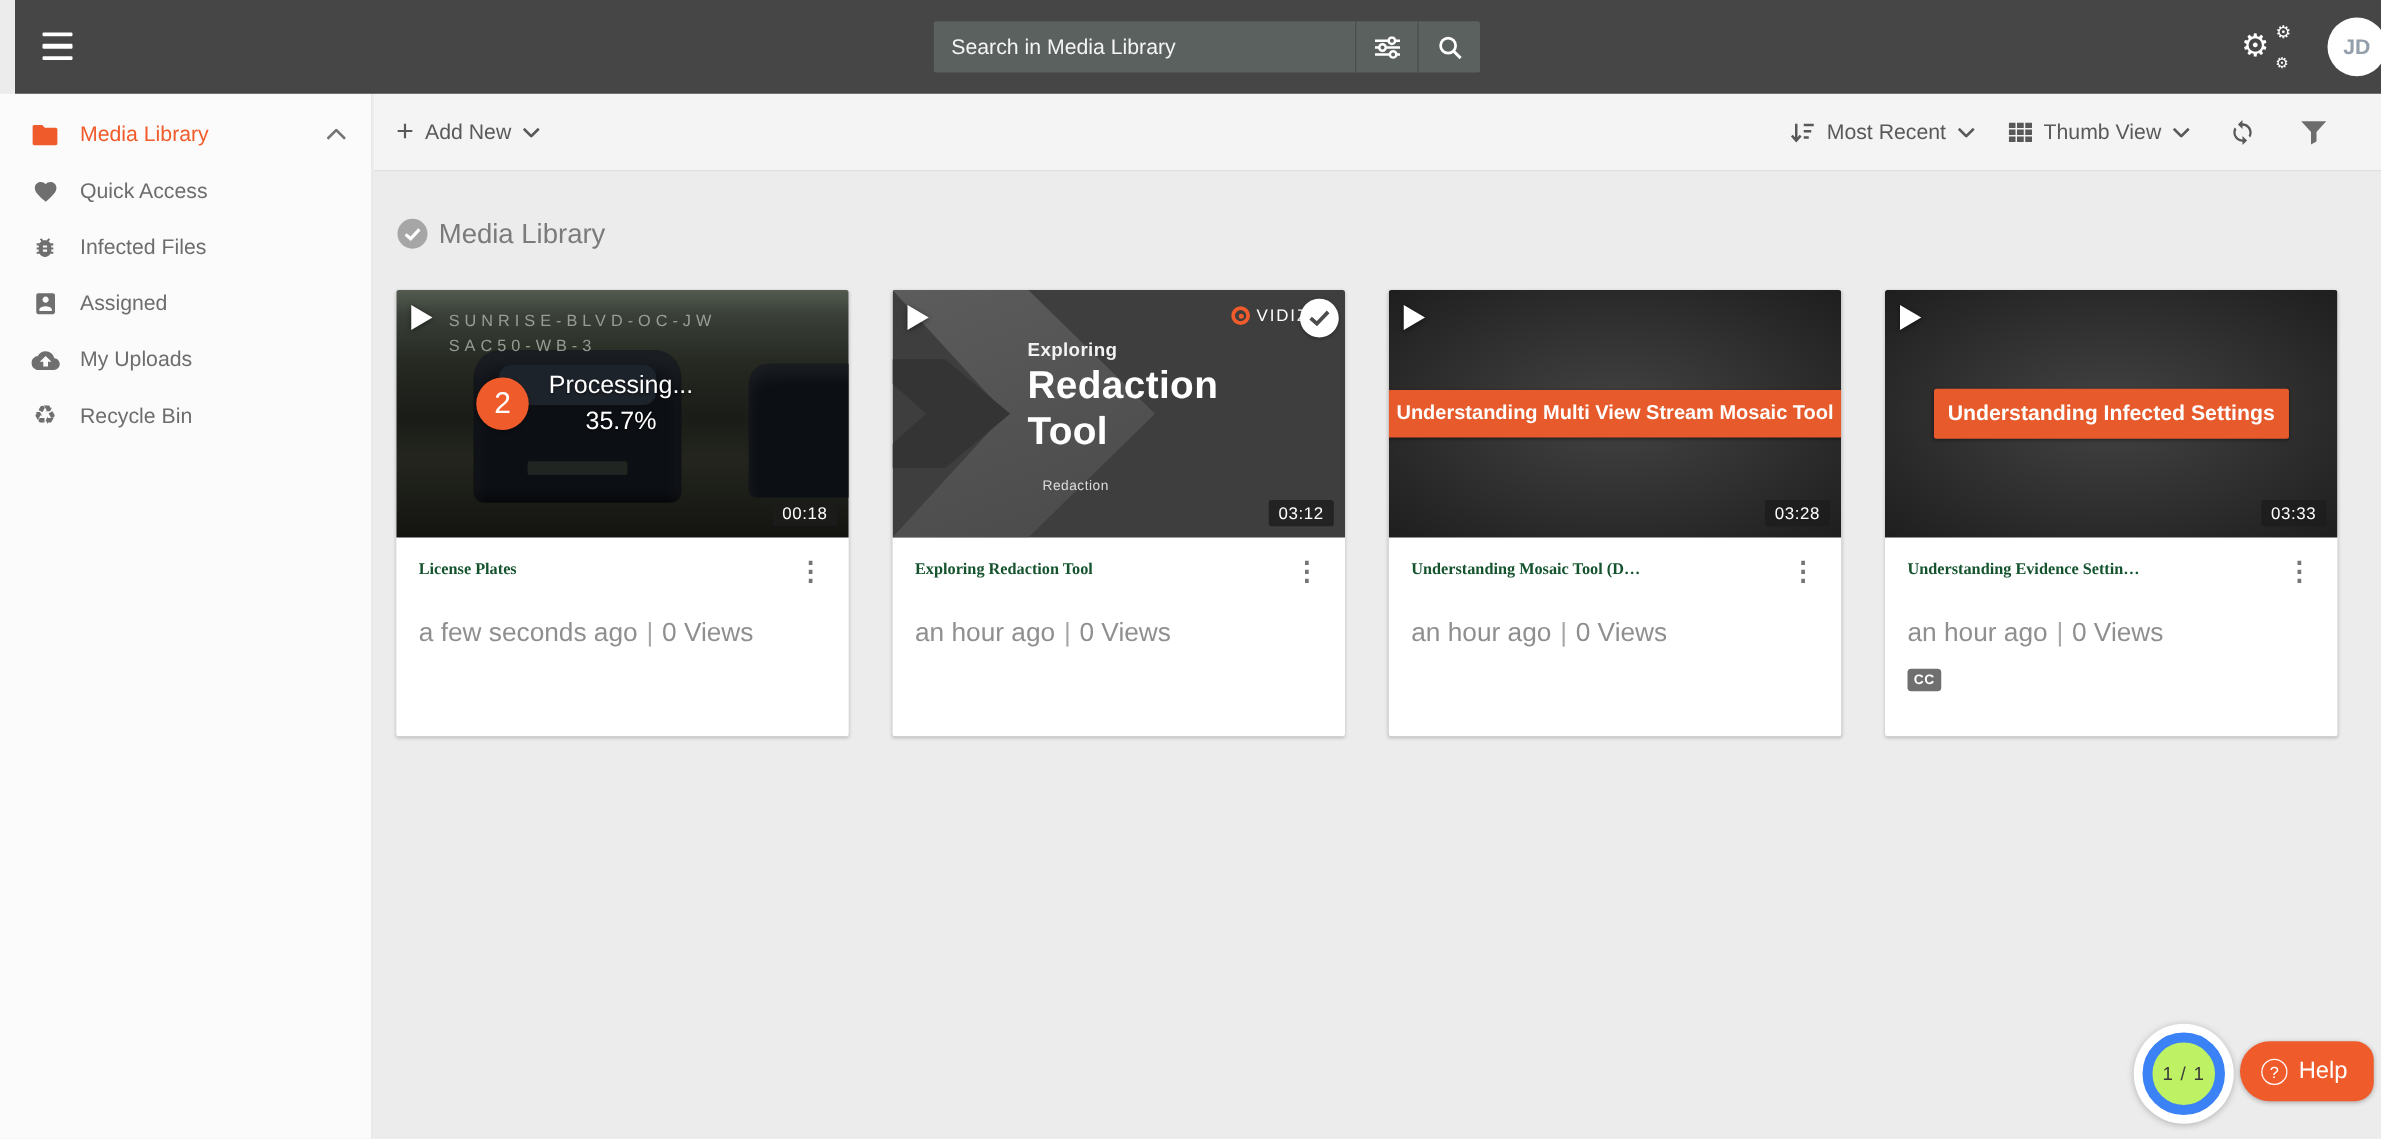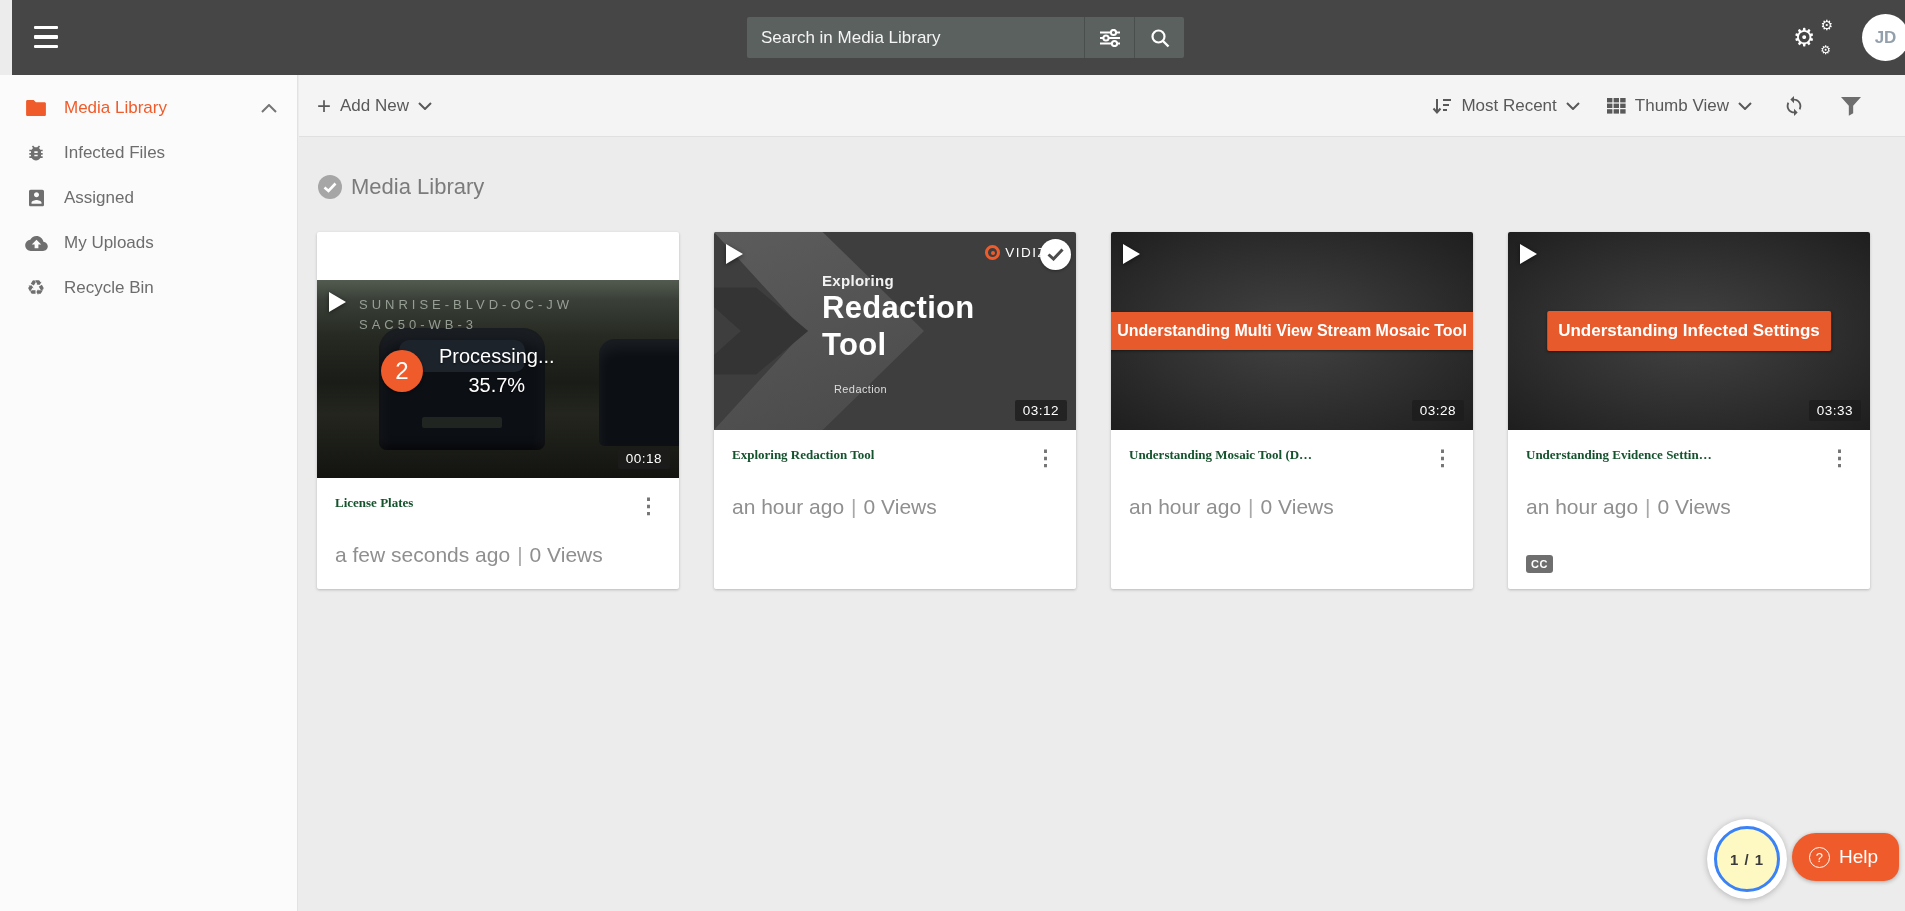--- a/index.html
+++ b/index.html
@@ -48,24 +48,24 @@
   .card { width:362px; height:357px; background:#fff; border-radius:2px; box-shadow:0 1px 3px rgba(0,0,0,0.22); overflow:hidden; }
   .thumb { position:relative; height:198px; overflow:hidden; cursor:pointer; }
   .play { position:absolute; top:12px; left:12px; width:0; height:0; border-left:17px solid #fff; border-top:10px solid transparent; border-bottom:10px solid transparent; filter:drop-shadow(0 1px 2px rgba(0,0,0,.5)); }
   .duration { position:absolute; right:9px; bottom:9px; background:rgba(28,28,28,0.78); color:#fff; font-size:13.5px; padding:3px 8px; border-radius:2px; letter-spacing:.5px; }
   .card-info { padding:17px 18px 0; }
   .title-row { display:flex; align-items:flex-start; justify-content:space-between; }
   .card-title { font-size:13px; font-weight:bold; color:#14532d; max-width:306px; white-space:nowrap; overflow:hidden; text-overflow:ellipsis; cursor:pointer;font-family:Liberation Serif, serif; }
   .kebab { background:none; border:none; cursor:pointer; font-size:21px; font-weight:bold; color:#757575; line-height:1; padding:0 2px; }
   .meta { margin-top:27px; font-size:21px; color:#8f8f8f; }
   .msep { margin:0 7px; color:#a8a8a8; }
-  .cc-badge { display:inline-block; margin-top:36px; background:#6f6f6f; color:#fff; font-size:11px; font-weight:bold; padding:3px 5px; border-radius:3px; letter-spacing:.5px; }
-
-  
-  .thumb-photo { background:linear-gradient(180deg,#535b50 0%,#3a4038 10%,#262a22 28%,#1a1c17 52%,#23251e 68%,#131410 100%);margin-top:48px; }
+  .cc-badge { display:inline-block; margin-top:16px; background:#6f6f6f; color:#fff; font-size:11px; font-weight:bold; padding:3px 5px; border-radius:3px; letter-spacing:.5px; }
+
+  
+  .thumb-photo { background:linear-gradient(180deg,#535b50 0%,#3a4038 10%,#262a22 28%,#1a1c17 52%,#23251e 68%,#131410 100%); }
   .car { position:absolute; background:#0c0f14; }
   .car-a { left:17%; top:24%; width:46%; height:62%; border-radius:22px 22px 8px 8px; box-shadow:inset 0 14px 18px rgba(255,255,255,0.07), inset 0 -4px 8px rgba(0,0,0,.6); }
   .car-a::before { content:""; position:absolute; left:12%; right:12%; top:10%; height:26%; background:#1d232b; border-radius:10px; }
   .car-a::after { content:""; position:absolute; left:26%; bottom:18%; width:48%; height:9%; background:#2a2f26; border-radius:2px; opacity:.7; }
   .car-b { right:-8%; top:30%; width:30%; height:54%; border-radius:16px 16px 6px 6px; box-shadow:inset 0 10px 14px rgba(255,255,255,0.06); }
   .cap { position:absolute; top:15px; left:42px; font-size:13px; letter-spacing:4px; color:rgba(175,182,172,0.8); line-height:20px; white-space:nowrap; }
   .processing { position:absolute; left:64px; top:62px; display:flex; align-items:center; gap:16px; }
   .step-badge { width:42px; height:42px; border-radius:50%; background:#F05B2B; color:#fff; font-size:24px; display:grid; place-items:center; box-shadow:0 1px 3px rgba(0,0,0,.4); }
   .ptxt { color:#fff; font-size:20px; text-align:center; line-height:29px; text-shadow:0 1px 2px rgba(0,0,0,.65); }
 
@@ -84,21 +84,21 @@
   .corner-check { position:absolute; top:7px; right:5px; width:31px; height:31px; background:#fff; border-radius:50%; display:grid; place-items:center; box-shadow:0 1px 3px rgba(0,0,0,.35); }
 
   
   .thumb-banner { background:radial-gradient(ellipse at center,#434343 0%,#2f2f2f 55%,#1e1e1e 100%); }
   .banner { position:absolute; top:50%; left:50%; transform:translate(-50%,-50%); background:#E65A2B; color:#fff; font-weight:bold; padding:10px 11px; white-space:nowrap; border-radius:2px; box-shadow:0 1px 3px rgba(0,0,0,.45); }
   .banner-sm { font-size:16px; }
   .banner-lg { font-size:17px; }
 
   
   .pager { position:absolute; right:118px; bottom:12px; width:80px; height:80px; background:#fff; border-radius:50%; box-shadow:0 1px 6px rgba(0,0,0,.25); display:grid; place-items:center; z-index:40; }
-  .pager-ring { width:66px; height:66px; border-radius:50%; border:3px solid #3b82f6; background:#fef9c3; display:grid; place-items:center; font-size:15px; font-weight:bold; color:#3a3a3a; letter-spacing:1px; }
+  .pager-ring { width:66px; height:66px; border-radius:50%; border:8px solid #3b82f6; background:#bef264; display:grid; place-items:center; font-size:15px; font-weight:normal; color:#3a3a3a; letter-spacing:1px; }
   .help { position:absolute; right:6px; bottom:30px; height:48px; background:#F05B2B; border:none; color:#fff; font-size:19px; display:flex; align-items:center; gap:9px; padding:0 21px 0 17px; border-radius:24px 15px 15px 24px; box-shadow:0 1px 4px rgba(0,0,0,.3); cursor:pointer; font-family:"Liberation Sans", sans-serif; z-index:35; }
   .q-ring { width:21px; height:21px; border:1.6px solid #fff; border-radius:50%; display:grid; place-items:center; font-size:13px; }
 </style>
 </head>
 <body>
 
 <div class="app">
 
   <header class="topbar">
     <button class="hamburger" aria-label="menu">
@@ -152,20 +152,28 @@
       </span>
       <span class="s-label">Media Library</span>
       <span class="s-chev">
         <svg width="16" height="9" viewBox="0 0 16 9">
             <polyline points="1,8 8,1 15,8" stroke="#757575" stroke-width="2" fill="none"></polyline>
           </svg>
       </span>
     </div>
     <div class="side-item">
       <span class="s-icon">
+        <svg width="21" height="19" viewBox="0 0 24 22">
+            <path d="M12 21.35l-1.45-1.32C5.4 15.36 2 12.28 2 8.5 2 5.42 4.42 3 7.5 3c1.74 0 3.41.81 4.5 2.09C13.09 3.81 14.76 3 16.5 3 19.58 3 22 5.42 22 8.5c0 3.78-3.4 6.86-8.55 11.54L12 21.35z" fill="#6f6f6f"></path>
+          </svg>
+      </span>
+      <span class="s-label">Quick Access</span>
+    </div>
+    <div class="side-item">
+      <span class="s-icon">
         <svg width="20" height="20" viewBox="0 0 24 24">
             <path d="M20 8h-2.81c-.45-.78-1.07-1.45-1.82-1.96L17 4.41 15.59 3l-2.17 2.17C12.96 5.06 12.49 5 12 5c-.49 0-.96.06-1.41.17L8.41 3 7 4.41l1.62 1.63C7.88 6.55 7.26 7.22 6.81 8H4v2h2.09c-.05.33-.09.66-.09 1v1H4v2h2v1c0 .34.04.67.09 1H4v2h2.81c1.04 1.79 2.97 3 5.19 3s4.15-1.21 5.19-3H20v-2h-2.09c.05-.33.09-.66.09-1v-1h2v-2h-2v-1c0-.34-.04-.67-.09-1H20V8zm-6 8h-4v-2h4v2zm0-4h-4v-2h4v2z" fill="#6f6f6f"></path>
           </svg>
       </span>
       <span class="s-label">Infected Files</span>
     </div>
     <div class="side-item">
       <span class="s-icon">
         <svg width="17" height="20" viewBox="0 0 20 24">
             <path d="M17 2H3C1.9 2 1 2.9 1 4v16c0 1.1.9 2 2 2h14c1.1 0 2-.9 2-2V4c0-1.1-.9-2-2-2zm-7 3c1.66 0 3 1.34 3 3s-1.34 3-3 3-3-1.34-3-3 1.34-3 3-3zm6 14H4v-1.4c0-2 4-3.1 6-3.1s6 1.1 6 3.1V19z" fill="#6f6f6f"></path>

